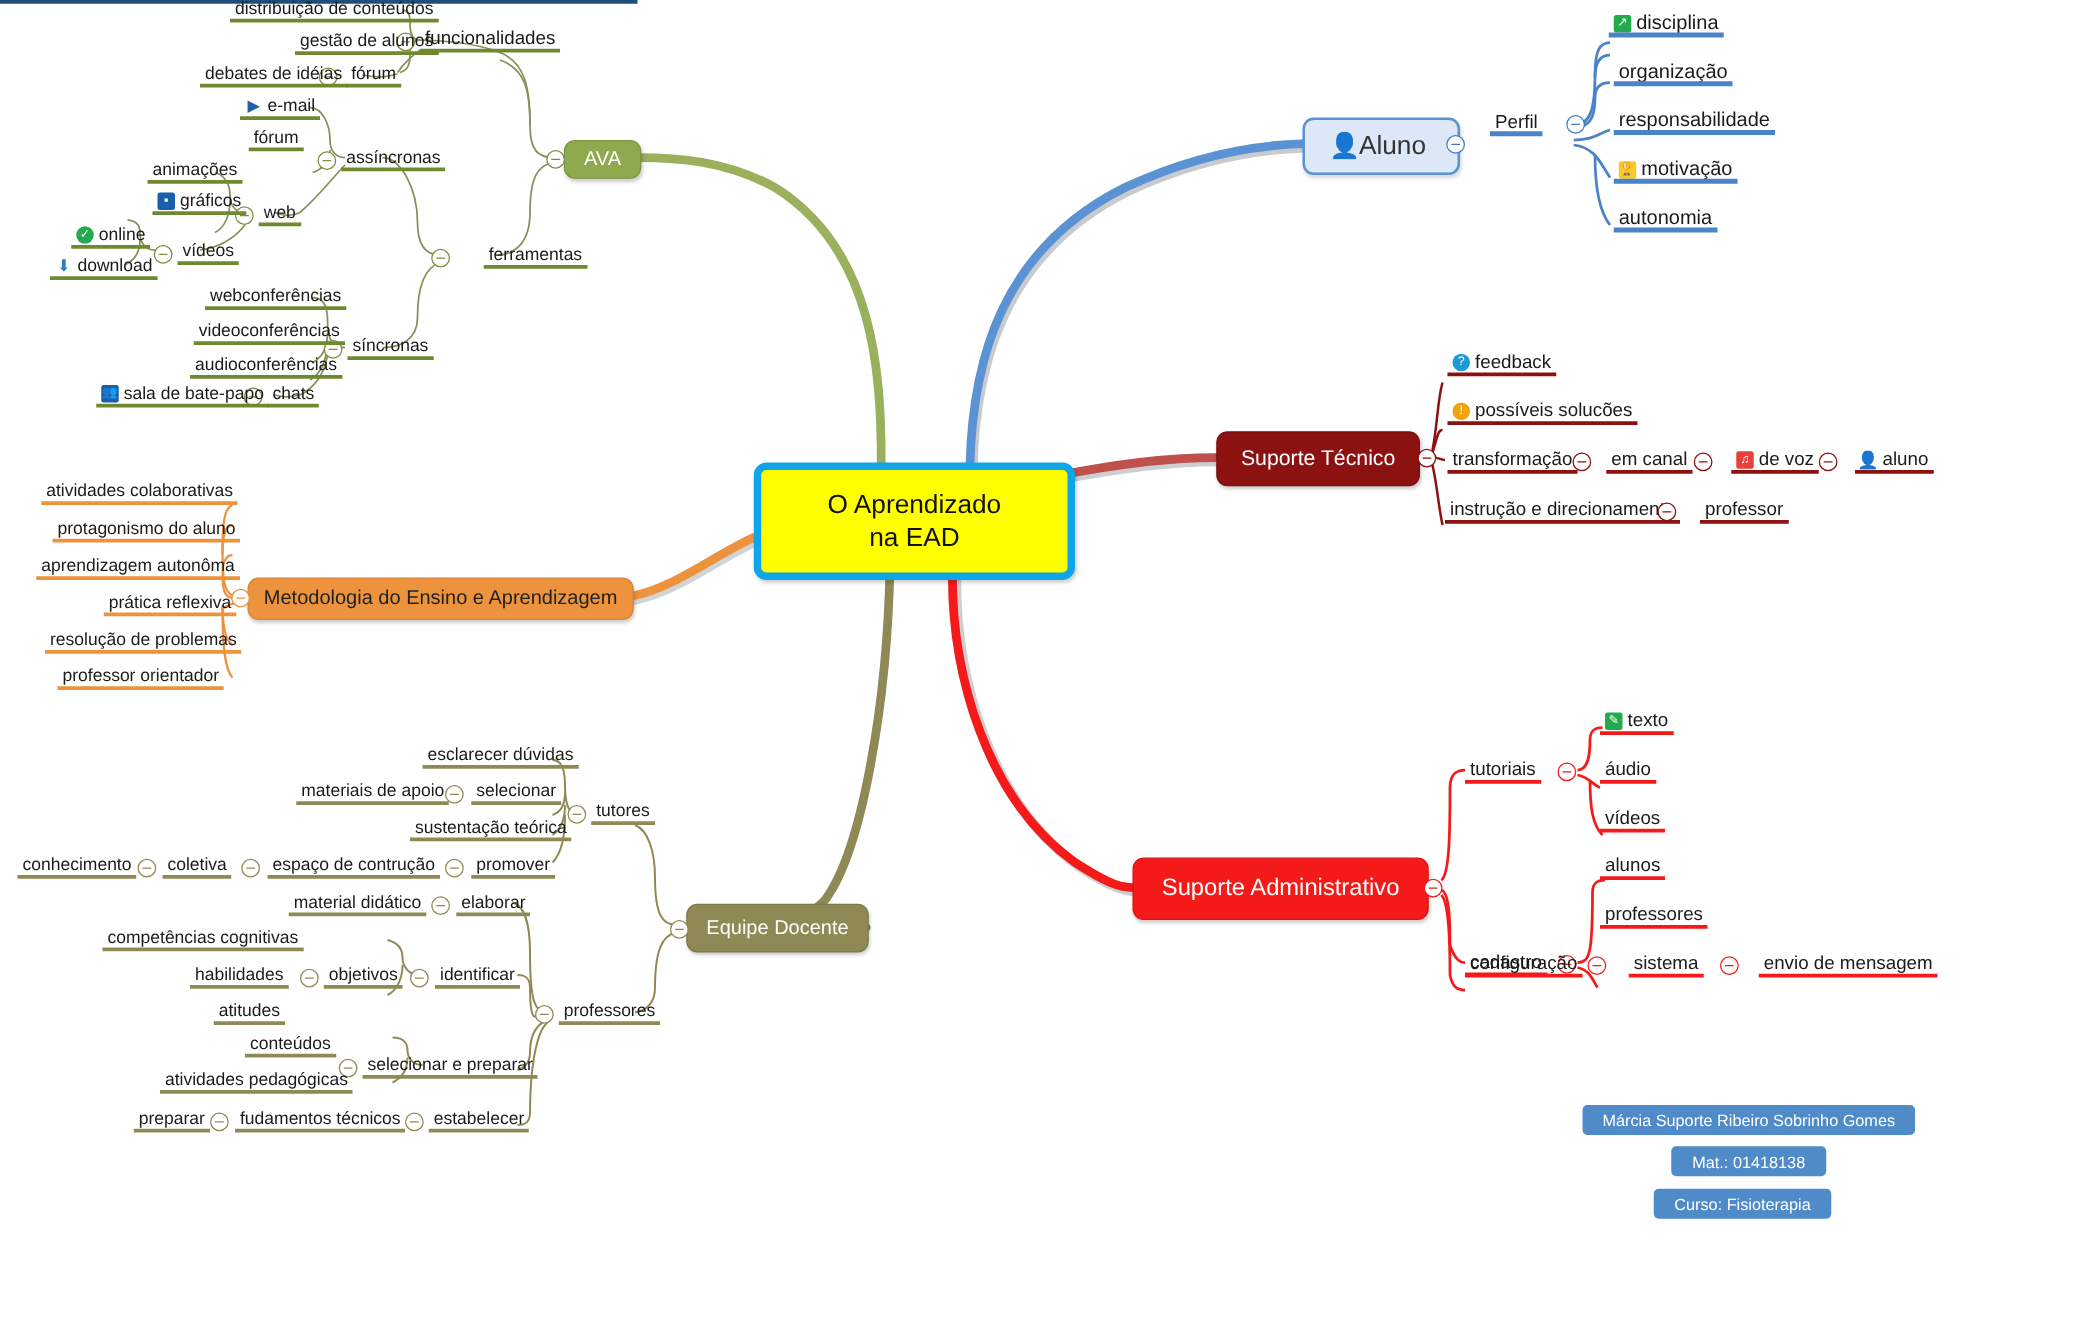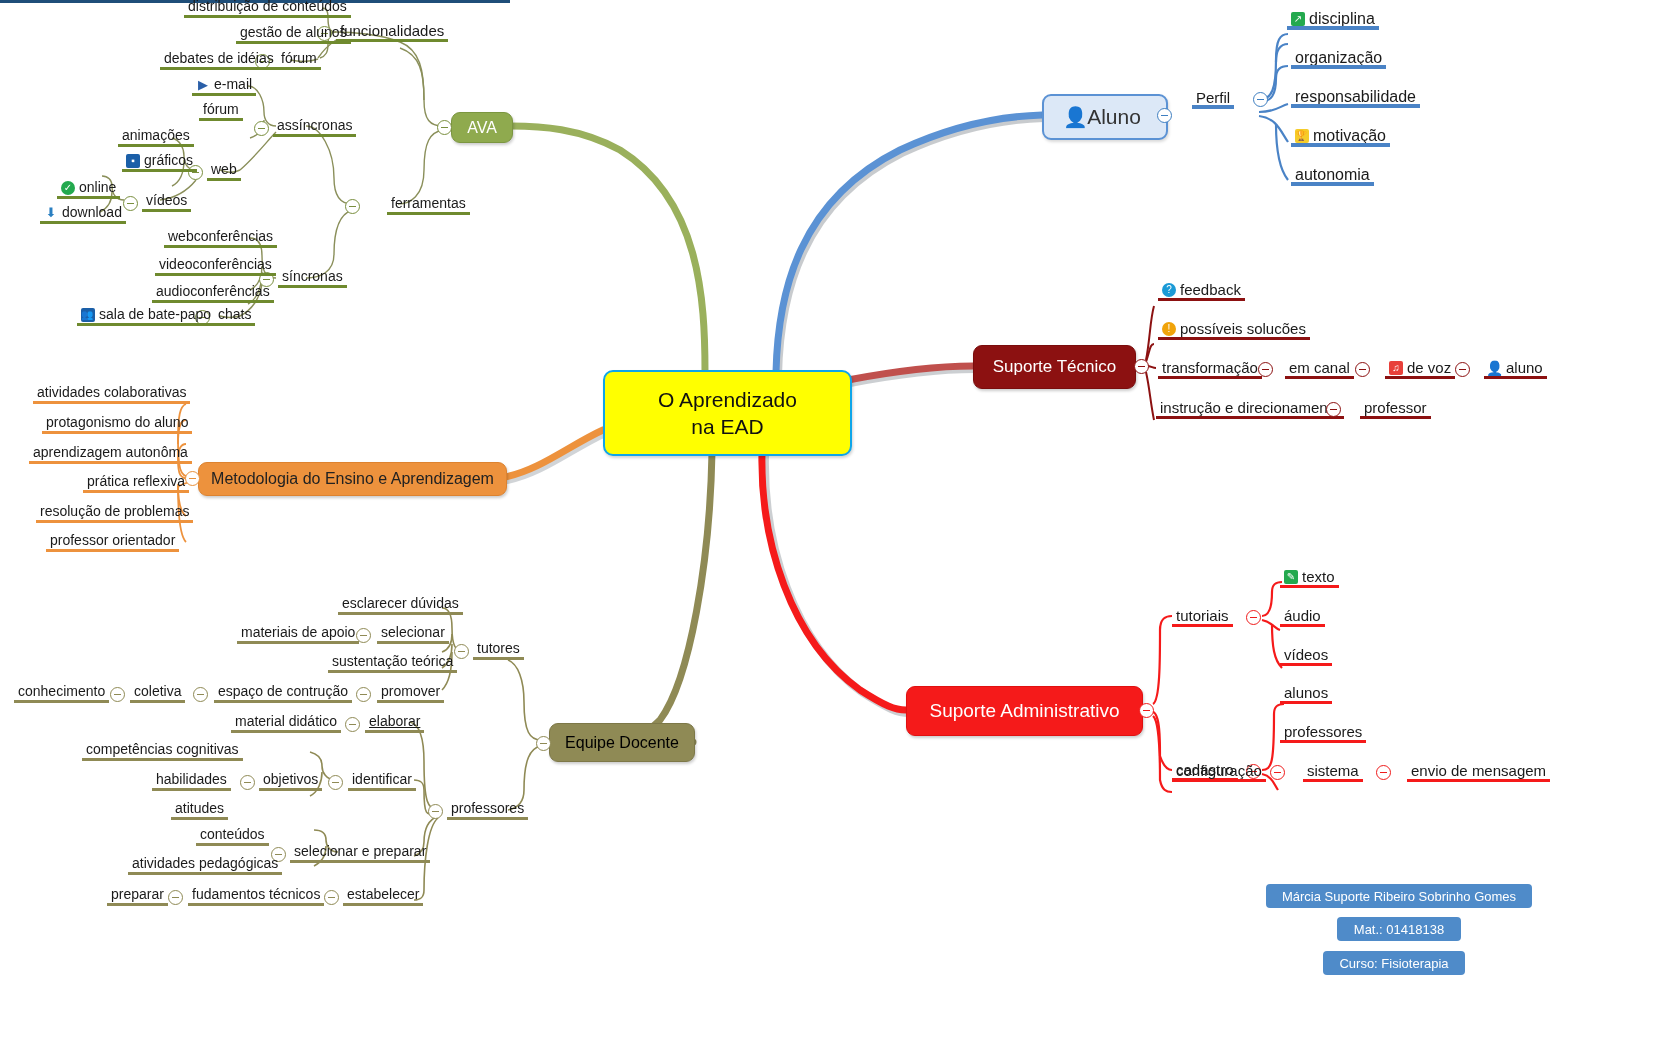--- a/index.html
+++ b/index.html
@@ -54,37 +54,37 @@
   .ic-yellow{background:#f5cc2a;color:#7a5a00;}
   .ic-flag{background:transparent;color:#2a5fa8;font-size:13px;}
   .ic-dl{background:transparent;color:#2a7fc1;font-size:13px;}
   .ic-chk{background:#23a94e;border-radius:50%;}
   .ic-personG{background:transparent;color:#22b04a;font-size:14px;}
   .ic-personY{background:transparent;color:#f0a30a;font-size:20px;}
 
   
   #central{
     left:603px;top:370px;width:245px;height:82px;background:#ffff00;
-    border:2px solid #0ea5e9;border-radius:10px;
+    border:6px solid #0ea5e9;border-radius:10px;
     font-size:21px;color:#111;text-align:center;line-height:27px;
     box-shadow:1px 2px 3px rgba(0,0,0,.18);
   }
   #central span{display:block;}
 
   
   #box-ava{left:451px;top:112px;width:60px;height:29px;background:#8faa4e;
     border:1px solid #7b9640;color:#fff;font-size:16px;box-shadow:1px 2px 3px rgba(0,0,0,.2);}
   #box-aluno{left:1042px;top:94px;width:122px;height:42px;background:#dce8f7;
     border:2px solid #5b92d4;color:#333;font-size:21px;box-shadow:1px 2px 3px rgba(0,0,0,.15);gap:4px;}
   #box-sup-tec{left:973px;top:345px;width:161px;height:42px;background:#8c1111;
     border:1px solid #7a0d0d;color:#fff;font-size:17px;box-shadow:1px 2px 3px rgba(0,0,0,.2);}
   #box-sup-adm{left:906px;top:686px;width:235px;height:48px;background:#f51a1a;
     border:1px solid #e01010;color:#fff;font-size:19px;box-shadow:1px 2px 3px rgba(0,0,0,.2);}
   #box-equipe{left:549px;top:723px;width:144px;height:37px;background:#8f8a55;
-    border:1px solid #7d7848;color:#000000;font-size:16px;box-shadow:1px 2px 3px rgba(0,0,0,.2);}
+    border:1px solid #7d7848;color:#ffffff;font-size:16px;box-shadow:1px 2px 3px rgba(0,0,0,.2);}
   #box-metodologia{left:198px;top:462px;width:307px;height:32px;background:#ed923d;
     border:1px solid #dd8330;color:#222;font-size:16px;box-shadow:1px 2px 3px rgba(0,0,0,.2);}
 
   
   .badge{position:absolute;background:#4f8bc9;color:#fff;border-radius:4px;
     font-size:13px;display:flex;align-items:center;justify-content:center;
     white-space:nowrap;}
   #badge-name{left:1266px;top:884px;width:266px;height:24px;}
   #badge-mat{left:1337px;top:917px;width:124px;height:24px;}
   #badge-curso{left:1323px;top:951px;width:142px;height:24px;}
@@ -512,21 +512,21 @@
     <span>conhecimento</span>
     <div class="ul" style="background:#8f8a55;"></div>
   </div>
 
   <div class="leaf" style="left:447px;top:800px;font-size:14px;">
     <span>professores</span>
     <div class="ul" style="background:#8f8a55;"></div>
   </div>
   <div class="dot olive" style="left:428px;top:804px;"></div>
 
-  <div class="leaf" style="left:365px;top:713px;font-size:14px;text-decoration:underline;">
+  <div class="leaf" style="left:365px;top:713px;font-size:14px;">
     <span>elaborar</span>
     <div class="ul" style="background:#8f8a55;"></div>
   </div>
   <div class="dot olive" style="left:345px;top:717px;"></div>
   <div class="leaf" style="left:231px;top:713px;font-size:14px;">
     <span>material didático</span>
     <div class="ul" style="background:#8f8a55;"></div>
   </div>
 
   <div class="leaf" style="left:348px;top:771px;font-size:14px;">

